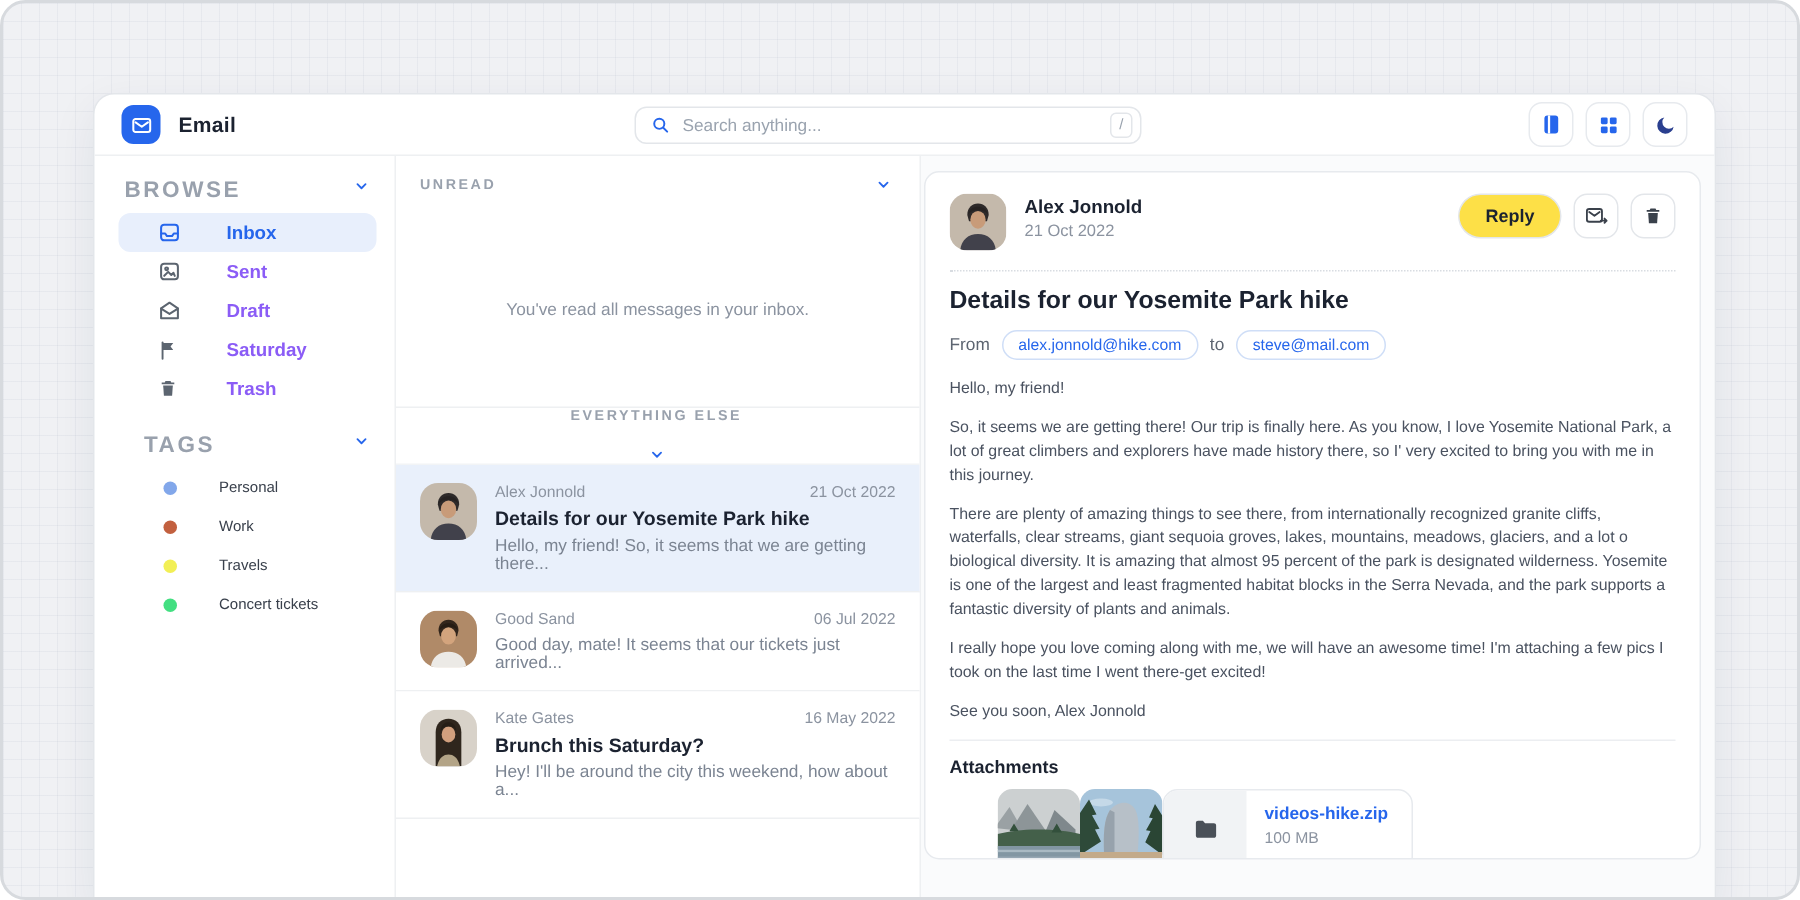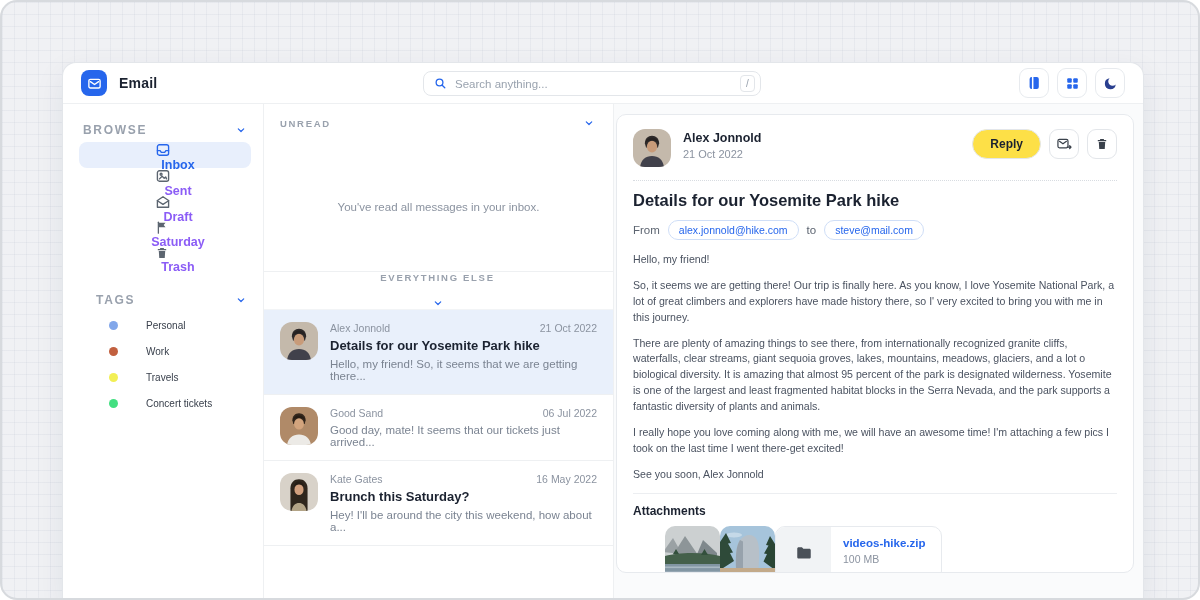--- a/index.html
+++ b/index.html
@@ -35,27 +35,27 @@
   .header-actions { margin-left:auto; display:flex; gap:8px; }
   .icon-btn { width:30px; height:30px; border:1px solid #e7eaee; border-radius:9px;
     background:#fff; display:flex; align-items:center; justify-content:center; padding:0; cursor:pointer; }
 
   
   .columns { display:flex; flex:1; min-height:0; }
 
   
   .sidebar { flex:0 0 201px; width:201px; border-right:1px solid #eef0f2;
     padding:14px 12px 0 16px; }
-  .section-head { display:flex; align-items:center; justify-content:space-between;
-    height:24px; padding:0 4px; color:#99a1ad; font-size:12px; font-weight:700;
+  .section-head { display:flex; align-items:flex-start; justify-content:space-between;
+    height:24px; padding:0 4px; color:#99a1ad; font-size:15px; font-weight:700;
     letter-spacing:1.7px; }
   .section-head .chev { display:flex; cursor:pointer; }
   .nav-item { display:flex; align-items:center; height:26px; border-radius:8px;
     padding-left:26px; color:#4a piece5260; cursor:pointer; }
-  .nav-item { color:#39404c;flex-direction:column; }
+  .nav-item { color:#39404c; }
   .nav-item .nav-icon { width:16px; height:16px; margin-right:30px; display:flex;
     align-items:center; color:#5c6570; }
   .nav-item .label { font-size:12.5px; font-weight:700; color:#8b5cf6; }
   .nav-item.active { background:#e8effc; }
   .nav-item.active .label { color:#2666ec; font-weight:600; }
   .nav-item.active .nav-icon { color:#2666ec; }
   .nav-icon svg { fill:none; stroke:currentColor; stroke-width:1.7;
     stroke-linecap:round; stroke-linejoin:round; }
   .nav-icon svg .solid { fill:currentColor; stroke:none; }
   .tags-head { margin-top:16px;margin-left:13px; }

